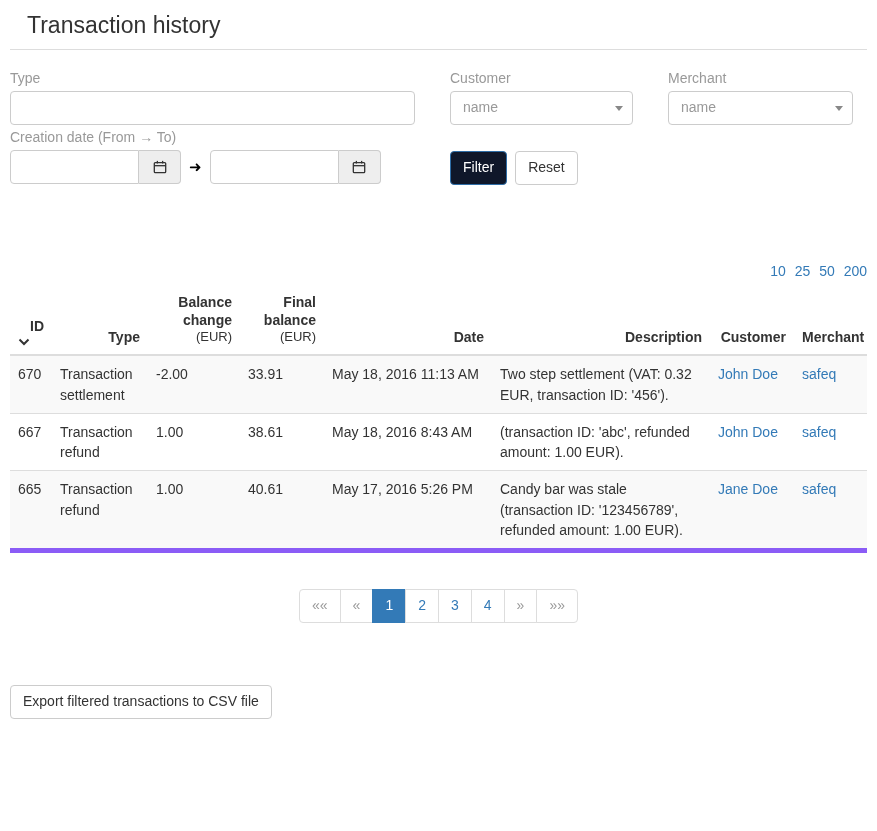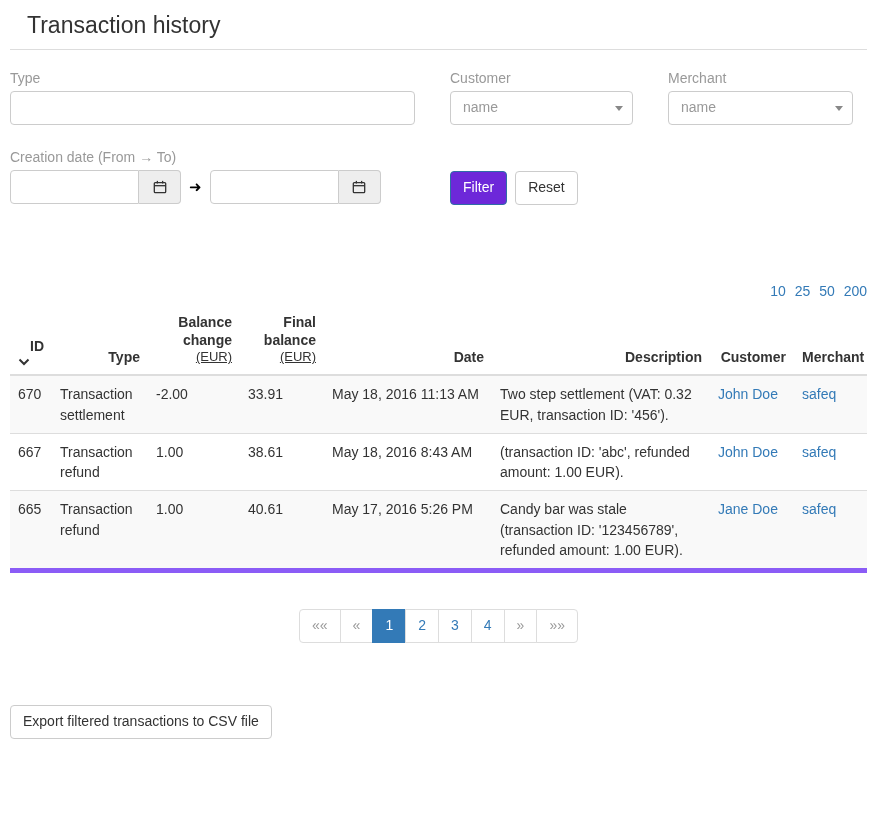--- a/index.html
+++ b/index.html
@@ -31,57 +31,57 @@
     -webkit-appearance: none; appearance: none;
     color: #999; padding-right: 24px; cursor: pointer;
   }
   .caret {
     position: absolute; right: 10px; top: 15px; width: 0; height: 0;
     border-top: 5px solid #888;
     border-left: 4px solid transparent; border-right: 4px solid transparent;
     pointer-events: none;
   }
 
-  .filter-row2 { display: flex; margin-top: 24px; }
+  .filter-row2 { display: flex; margin-top: 4px; }
   .dates-block { width: 405px; }
   .dates-row { display: flex; align-items: center; }
   .input-group { display: flex; width: 171px; }
   .input-group .form-control { border-radius: 4px 0 0 4px; flex: 1; min-width: 0; }
   .addon {
     width: 42px; background: #eee; border: 1px solid #ccc; border-left: 0;
     border-radius: 0 4px 4px 0; display: flex; align-items: center;
     justify-content: center; cursor: pointer; flex: 0 0 42px;
   }
   .date-arrow { margin: 0 8px; font-size: 15px; color: #000; }
 
   .actions { margin-left: 35px; padding-top: 22px; display: flex; gap: 8px; }
   .btn {
     display: inline-block; padding: 6px 12px; font-size: 14px;
     font-family: inherit; border-radius: 4px; border: 1px solid transparent;
     cursor: pointer; line-height: 1.42857; background: #fff;
   }
-  .btn-primary { background: #6d28d9; border-color: #2e6da7; color: #fff; }
+  .btn-primary { background: #0f172a; border-color: #2e6da7; color: #fff; }
   .btn-default { background: #fff; border-color: #ccc; color: #333; }
 
   .page-size { margin-top: 78px; text-align: right; }
   .page-size a { color: #337ab7; text-decoration: none; margin-left: 5px; font-size: 14px; }
 
   .tx-table { width: 100%; border-collapse: collapse; table-layout: fixed; margin-top: 6px; }
   .tx-table th {
     padding: 8px; text-align: right; vertical-align: bottom;
     border-bottom: 2px solid #ddd; font-weight: bold; font-size: 14px;
     line-height: 1.3;
   }
   .tx-table td {
     padding: 8px; vertical-align: top; border-top: 1px solid #ddd;
     font-size: 14px; line-height: 1.45;
   }
   .tx-table tbody tr:nth-child(odd) { background: #f9f9f9; }
   .tx-table tbody tr:last-child td { border-bottom: 5px solid #8b5cf6; }
-  .th-sub { font-weight: 400; font-size: 13px; text-decoration: underline; }
+  .th-sub { font-weight: 400; font-size: 13px; }
   .sort-icon { display: block; margin-top: 3px; }
   .col-date-cell { white-space: nowrap; }
   .link { color: #337ab7; text-decoration: none; }
 
   .pagination-wrap { display: flex; justify-content: center; margin-top: 36px; }
   .pagination { display: flex; list-style: none; margin: 0; padding: 0; }
   .pagination a {
     display: block; padding: 6px 12px; border: 1px solid #ddd; margin-left: -1px;
     color: #337ab7; text-decoration: none; font-size: 14px; line-height: 1.42857;
     background: #fff;

